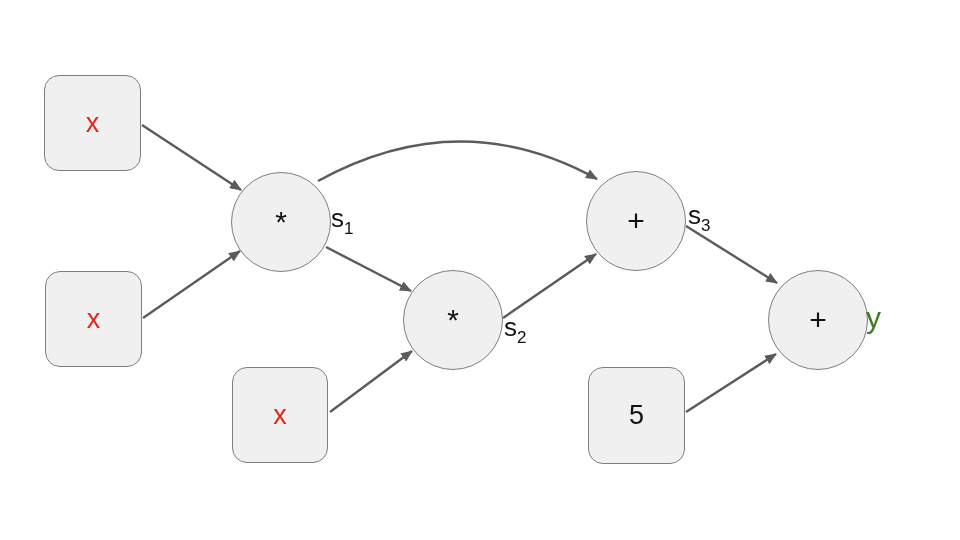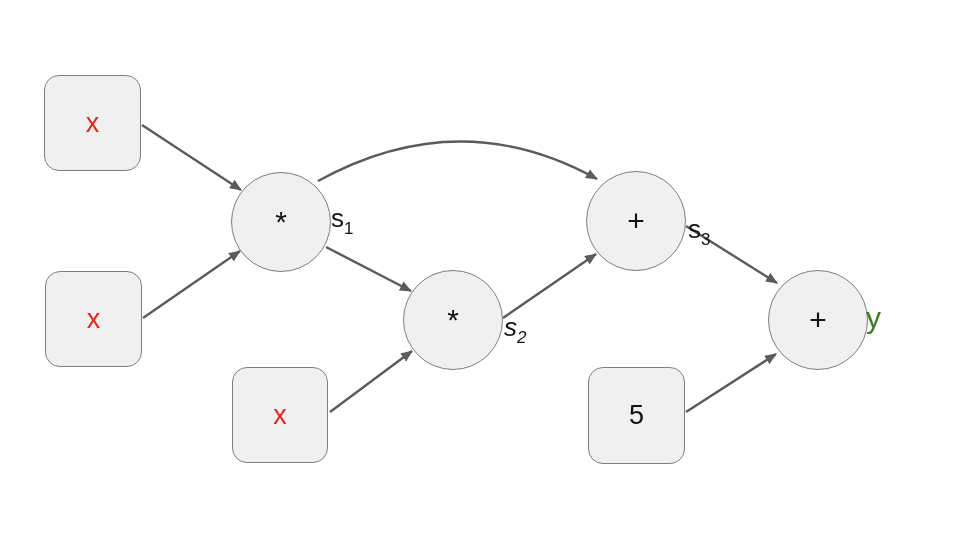--- a/index.html
+++ b/index.html
@@ -121,23 +121,23 @@
   </div>
 
   <div class="node circle" style="left:768px; top:270px;">
     <span class="lbl-op">+</span>
   </div>
 
   <div class="slabel" style="left:331px; top:205px;">
     <span>s</span><span class="sub">1</span>
   </div>
 
-  <div class="slabel" style="left:504px; top:314px;font-style:italic;">
+  <div class="slabel" style="left:504px; top:314px;">
     <span>s</span><span class="sub">2</span>
   </div>
 
-  <div class="slabel" style="left:688px; top:216px;">
+  <div class="slabel" style="left:688px; top:202px;">
     <span>s</span><span class="sub">3</span>
   </div>
 
   <div class="ylabel" style="left:866px; top:303px;">y</div>
 
 </div>
 
 </body></html>

